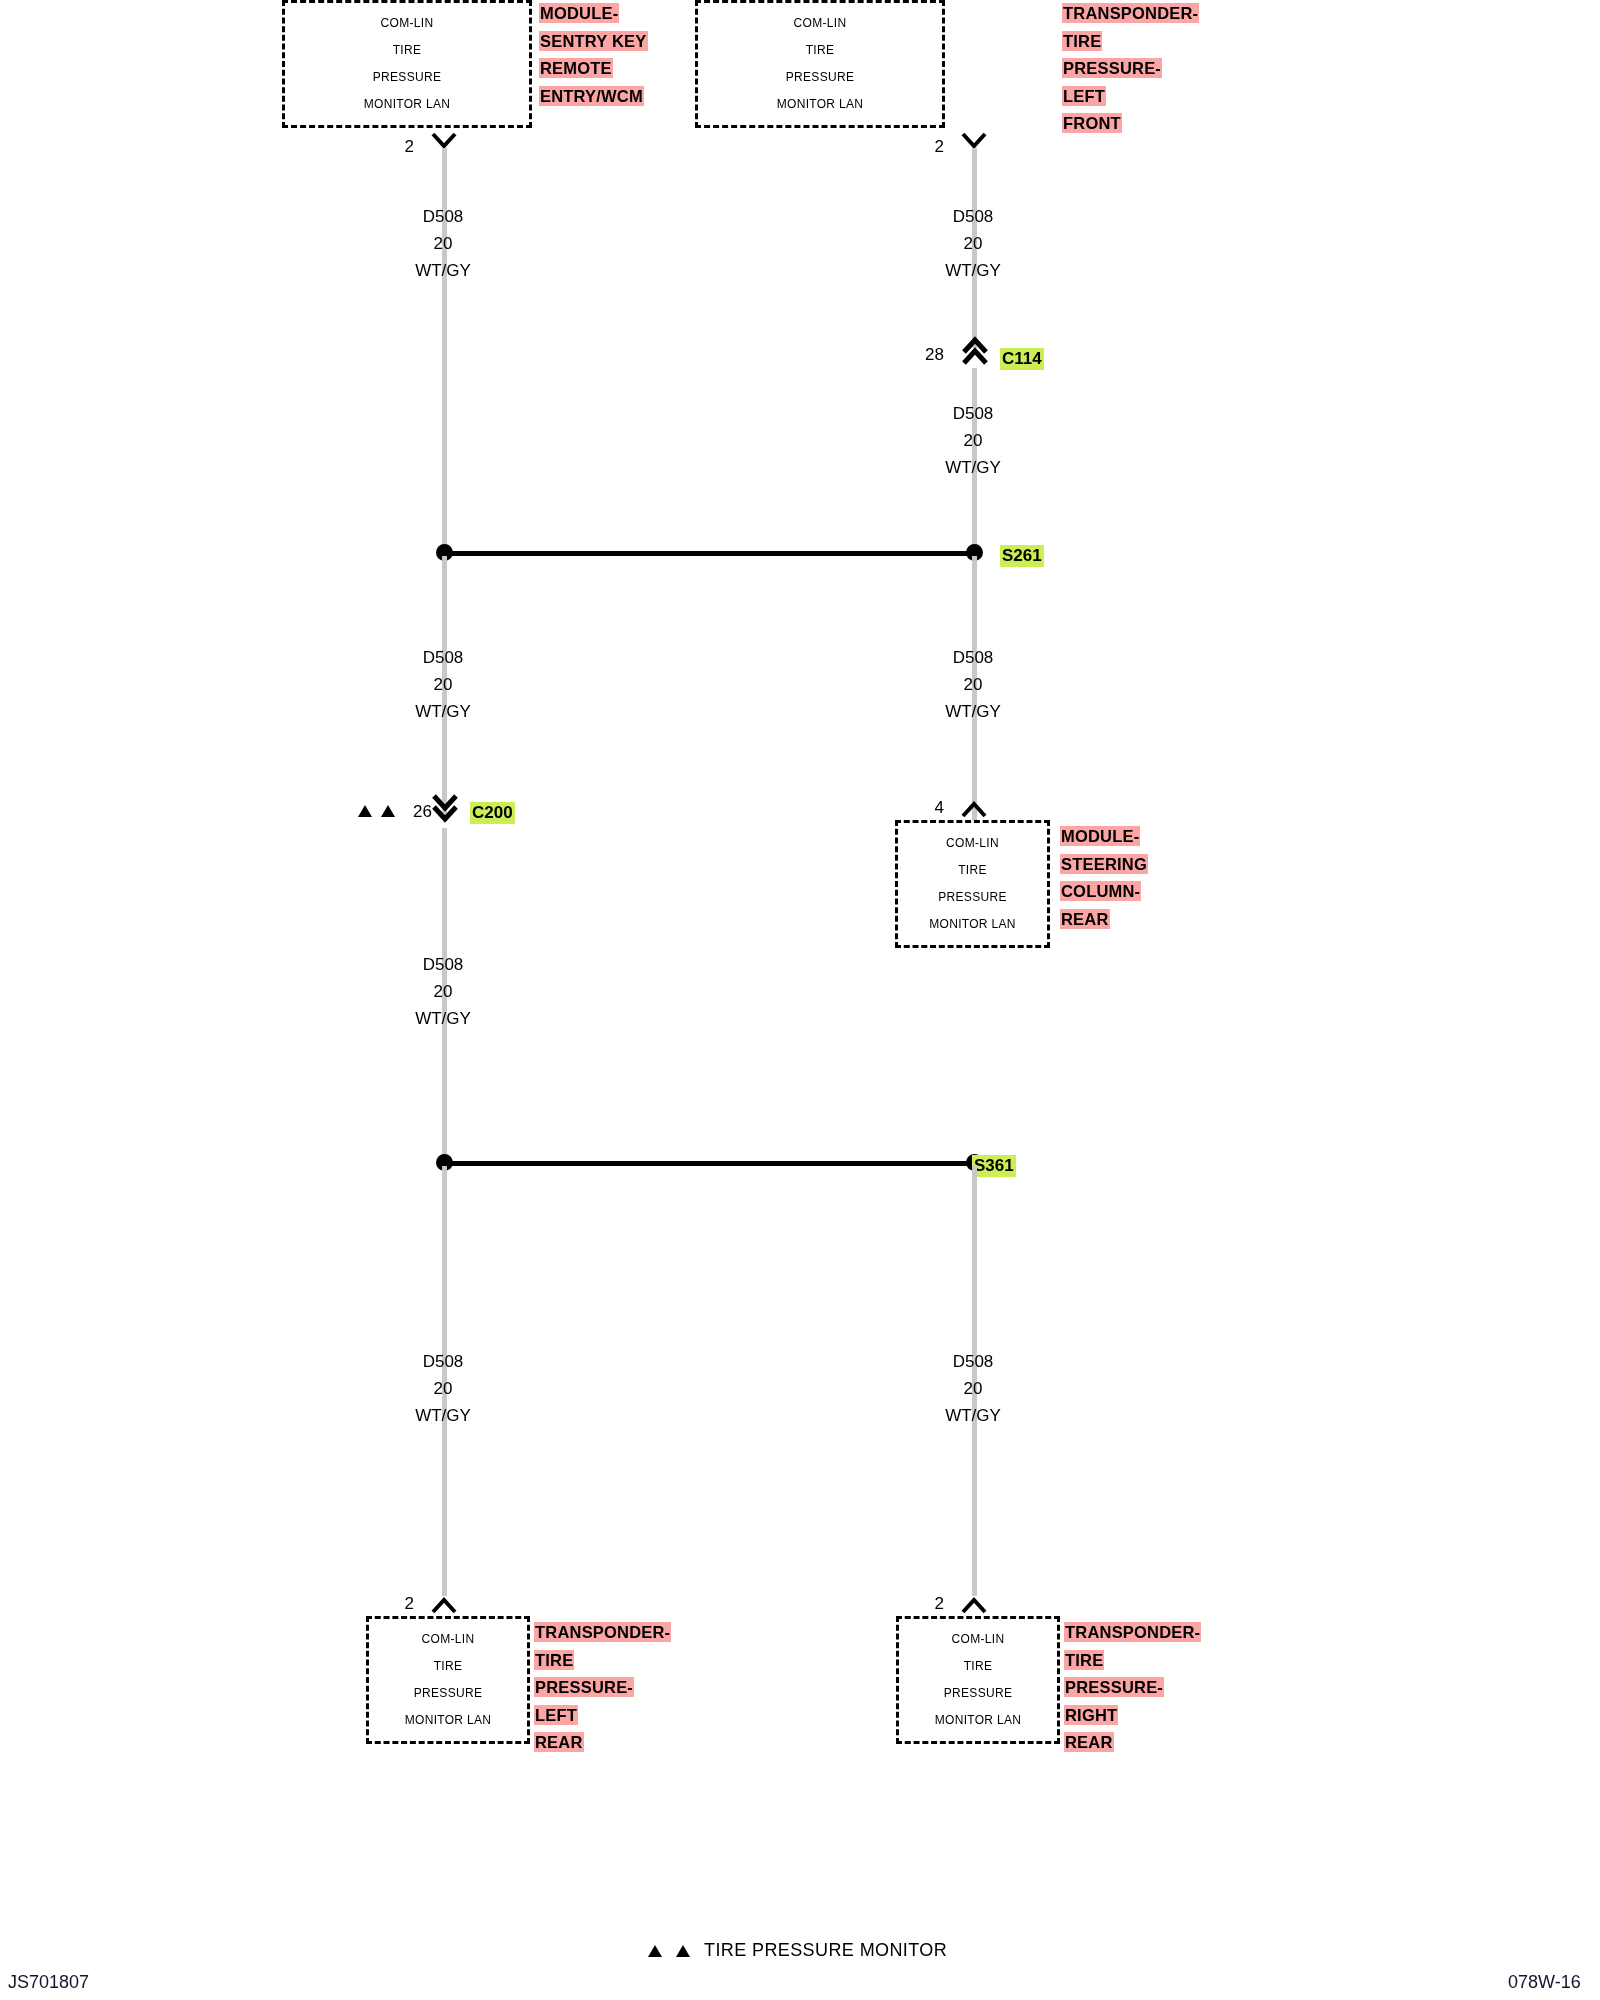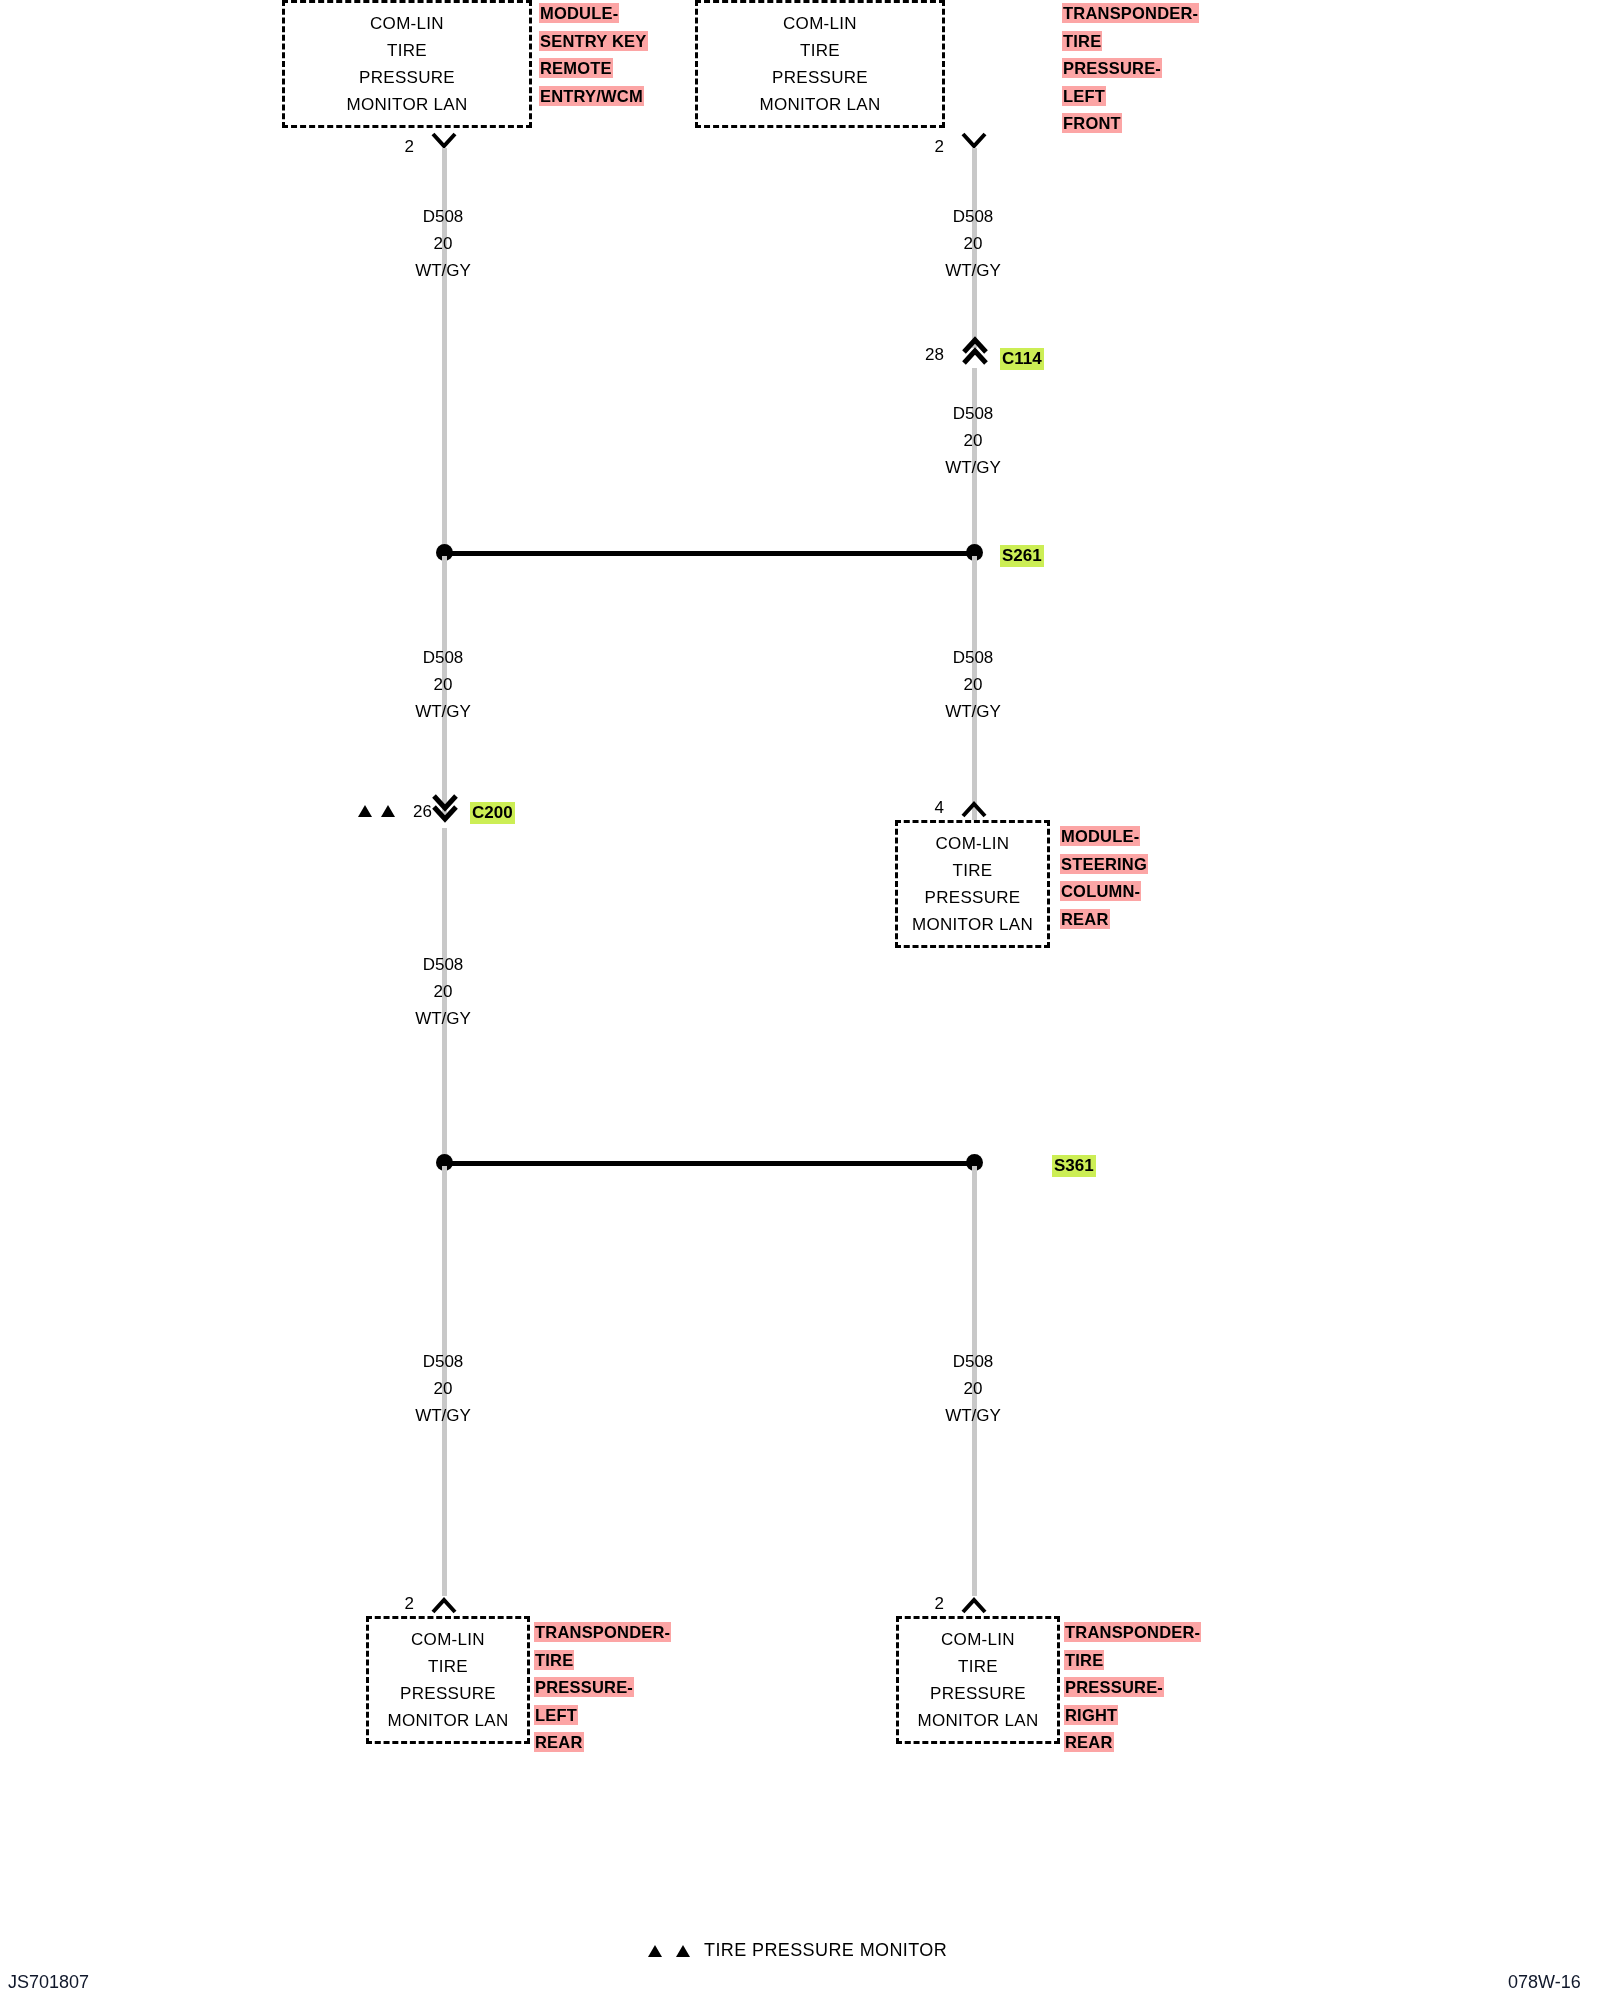--- a/index.html
+++ b/index.html
@@ -23,21 +23,21 @@
     position: absolute;
     border: 3px dashed #000000;
     box-sizing: border-box;
     display: flex;
     flex-direction: column;
     align-items: center;
     justify-content: center;
     background: #ffffff;
   }
   .module-line {
-    font-size: 17px;
+    font-size: 12px;
     color: #000000;
     line-height: 27px;
     letter-spacing: 0.3px;
     white-space: nowrap;
   }
 
   
   .green-label {
     position: absolute;
     font-size: 16.5px;
@@ -273,21 +273,21 @@
   <div class="wire-v" style="left:442px; top:828px; height:340px;"></div>
   <div class="wire-label" style="left:354px; top:951px; width:178px;">
     <div>D508</div>
     <div>20</div>
     <div>WT/GY</div>
   </div>
 
   <div class="wire-h" style="left:444px; top:1161px; width:530px;"></div>
   <div class="splice-dot" style="left:436px; top:1154px;"></div>
   <div class="splice-dot" style="left:966px; top:1154px;"></div>
-  <div class="green-inline" style="left:1052px; top:1155px;text-align:right;">S361</div>
+  <div class="green-inline" style="left:972px; top:1155px;text-align:right;">S361</div>
 
   <div class="wire-v" style="left:442px; top:1166px; height:430px;"></div>
   <div class="wire-label" style="left:354px; top:1348px; width:178px;">
     <div>D508</div>
     <div>20</div>
     <div>WT/GY</div>
   </div>
 
   <div class="wire-v" style="left:972px; top:1166px; height:430px;"></div>
   <div class="wire-label" style="left:884px; top:1348px; width:178px;">

